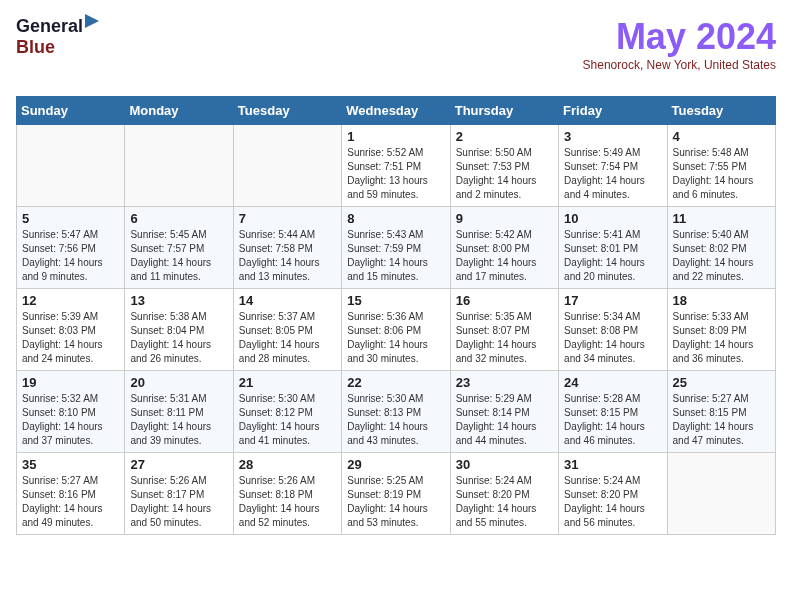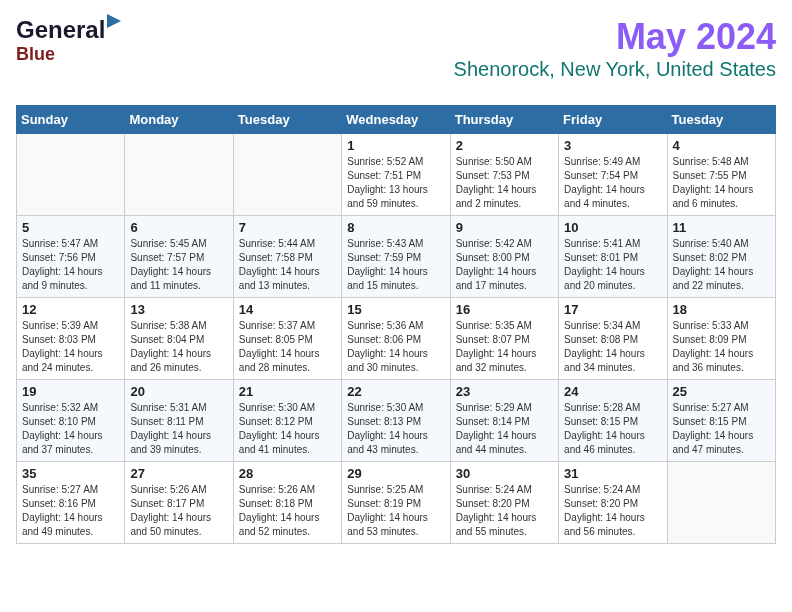--- a/index.html
+++ b/index.html
@@ -23,22 +23,22 @@
     }
     .title-section {
       text-align: right;
     }
     .main-title {
       font-size: 36px;
       font-weight: bold;
       color: #8b5cf6;
     }
     .subtitle {
-      font-size: 20px;
-      color: #0f766e;
+      font-size: 12px;
+      color: #7f1d1d;
     }
     .calendar {
       width: 100%;
       border-collapse: collapse;
       border: 1px solid #ccc;
       margin-top: 24px;
     }
     .calendar th {
       background: #2e6da4;
       color: #fff;
@@ -74,21 +74,21 @@
     .row-even td { background: #f5f8fc; }
     .row-odd td { background: #fff; }
   </style>
 </head>
 <body>
 
 <div class="header">
   <div class="logo">
   <div style="display:flex;align-items:center;gap:4px;">
     <div style="position:relative;">
-      <span style="font-size:24px;font-weight:bold;color:#1a1a2e;">General</span>
+      <span style="font-size:18px;font-weight:bold;color:#1a1a2e;">General</span>
       <svg style="position:absolute;top:-2px;right:-16px;" width="14" height="14" viewBox="0 0 14 14">
         <polygon points="0,0 14,7 0,14" fill="#2e6da4"></polygon>
       </svg>
     </div>
   </div>
   <div style="font-size:18px;font-weight:bold;color:#7f1d1d;margin-top:0px;">Blue</div>
 </div>
   <div class="title-section">
     <div class="main-title">May 2024</div>
     <div class="subtitle">Shenorock, New York, United States</div>

